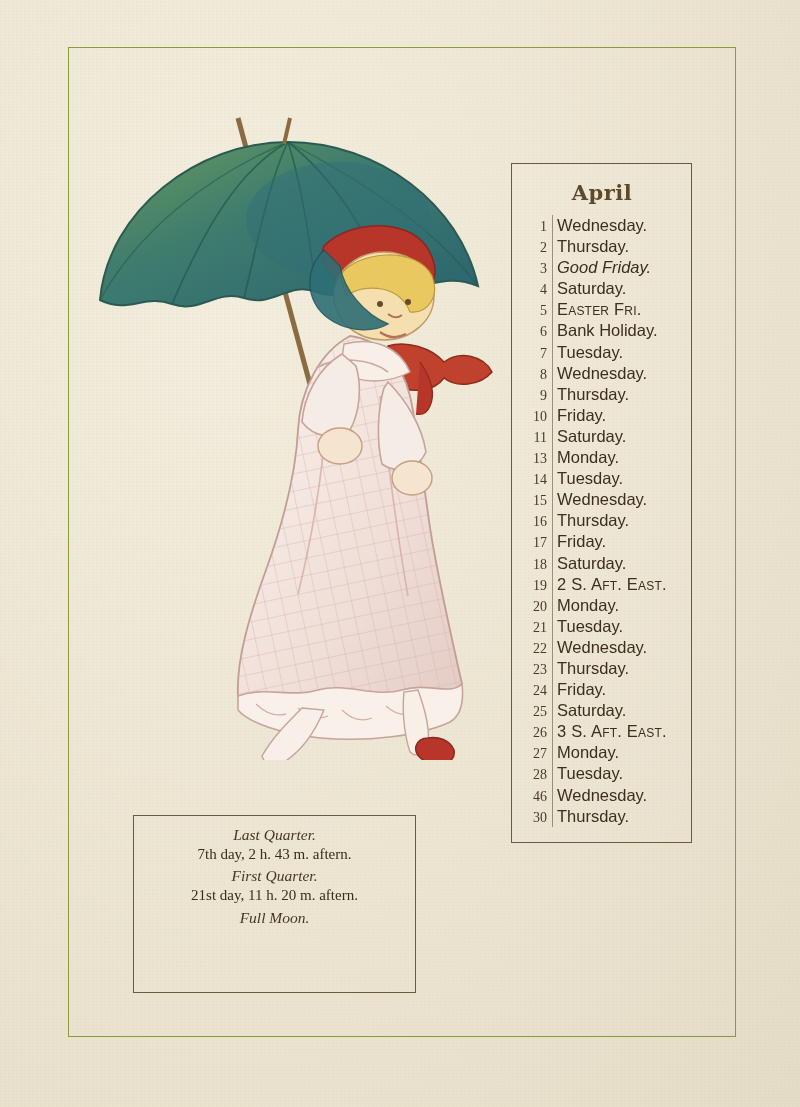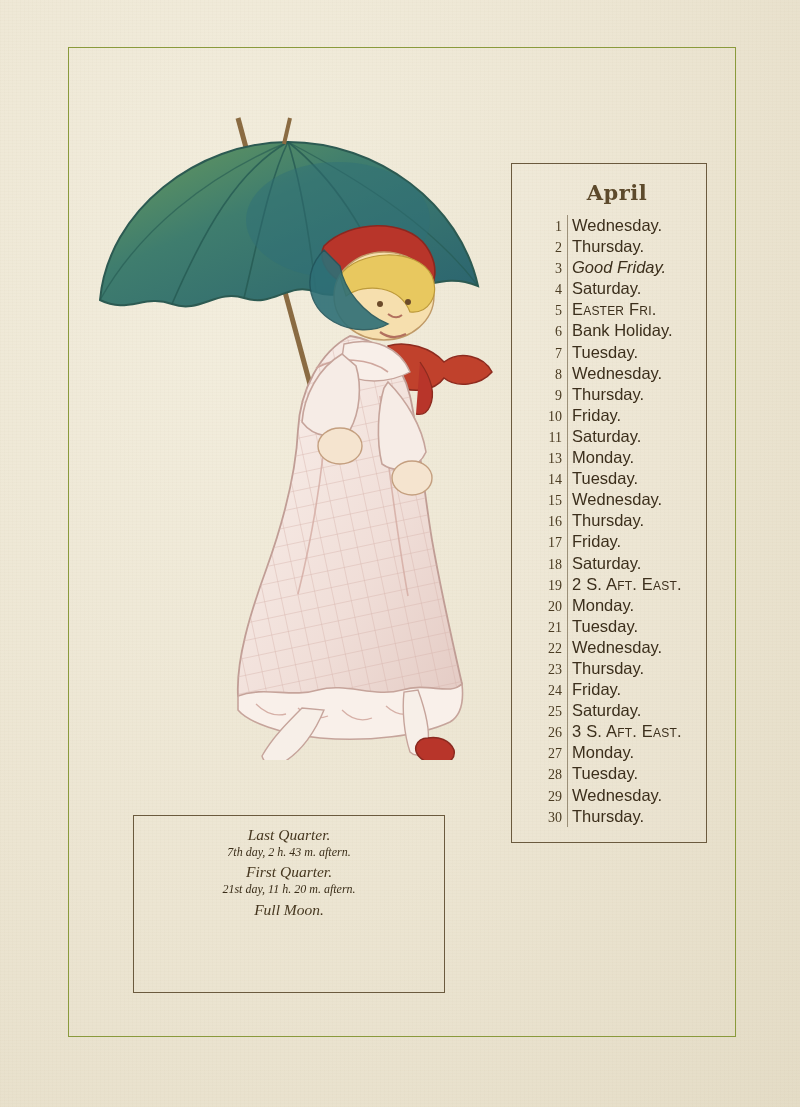--- a/index.html
+++ b/index.html
@@ -45,26 +45,26 @@
     width: 420px;
     height: 660px;
   }
   .illu-svg { display:block; width:100%; height:100%; }
 
   
   .calendar-panel {
     position: absolute;
     left: 511px;
     top: 163px;
-    width: 196px;
+    width: 181px;
     height: 680px;
     border: 1px solid #6b5a3e;
     background: rgba(255,255,255,0.06);
     box-sizing: border-box;
-    padding: 10px 0 0 16px;
+    padding: 10px 0 0 1px;
   }
   .month-title {
     text-align: center;
     font-family: "DejaVu Serif", serif;
     font-weight: bold;
     font-size: 21px;
     color: #5d4a2c;
     letter-spacing: 0.5px;
     margin: 6px 0 10px 0;
   }
@@ -100,41 +100,40 @@
   .day-name.smallcaps {
     font-variant: small-caps;
     letter-spacing: 0.2px;
   }
 
   
   .moon-box {
     position: absolute;
     left: 133px;
     top: 815px;
-    width: 312px;
+    width: 283px;
     height: 178px;
     border: 1px solid #6b5a3e;
     box-sizing: border-box;
     text-align: center;
     padding-top: 9px;
   }
   .moon-phase-name {
     font-family: "Liberation Serif", serif;
     font-style: italic;
     font-size: 15.5px;
     color: #46371f;
     line-height: 1.28;
   }
   .moon-phase-detail {
     font-family: "Liberation Serif", serif;
-    font-size: 12px;
+    font-size: 15px;
     color: #3a2d18;
     line-height: 1.3;
     margin-bottom: 2px;
-    font-style: italic;
   }
 </style>
 </head>
 <body>
 
 <div class="page">
   <div class="page-grain"></div>
 
   <div class="border-frame"></div>
 
@@ -364,21 +363,21 @@
         </li>
         <li class="day-row">
           <span class="day-num">27</span>
           <span class="day-name">Monday.</span>
         </li>
         <li class="day-row">
           <span class="day-num">28</span>
           <span class="day-name">Tuesday.</span>
         </li>
         <li class="day-row">
-          <span class="day-num">29</span>
+          <span class="day-num">46</span>
           <span class="day-name">Wednesday.</span>
         </li>
         <li class="day-row">
           <span class="day-num">30</span>
           <span class="day-name">Thursday.</span>
         </li>
       </ul>
   </div>
 
   <div class="moon-box" id="moon-box">

